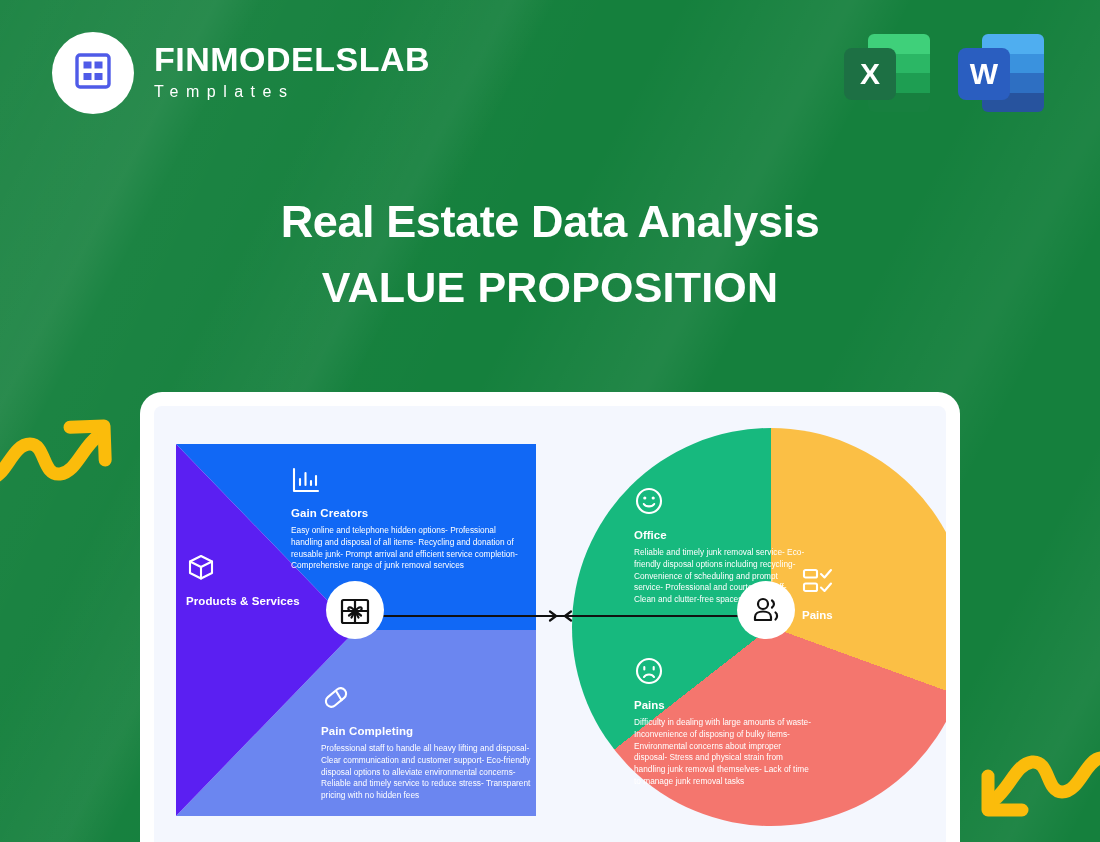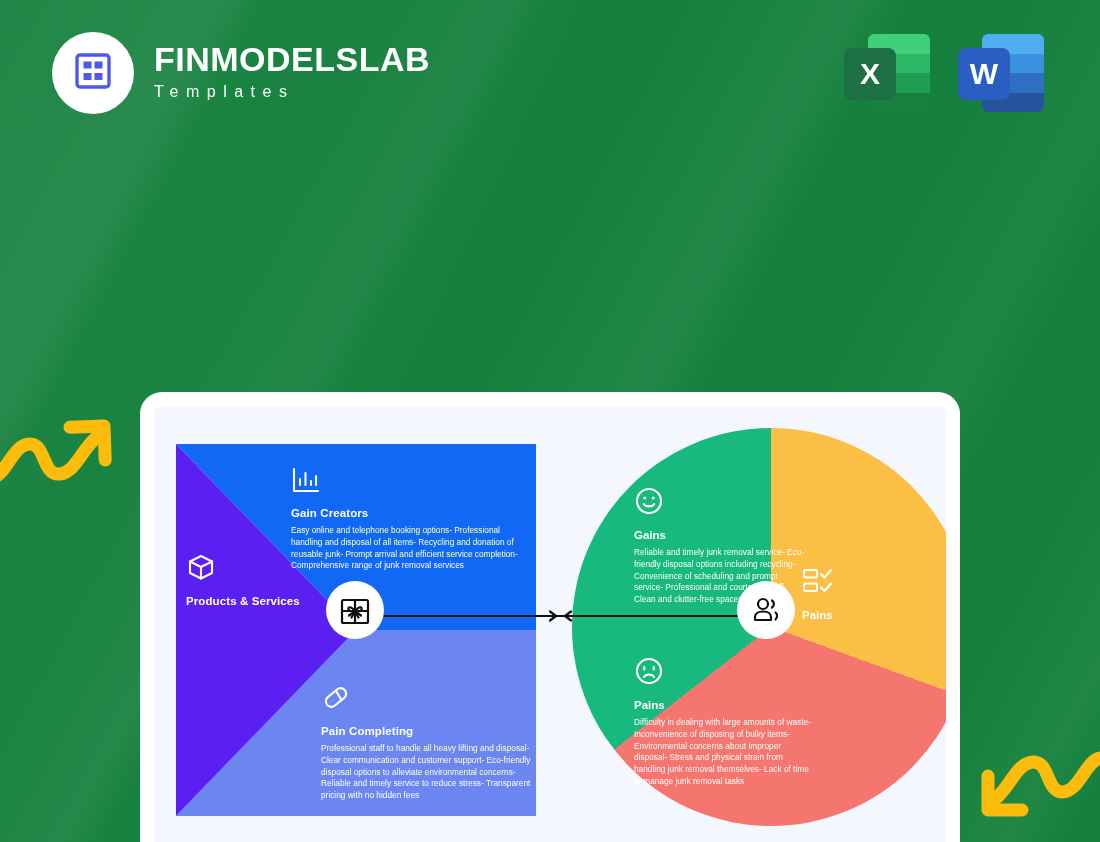--- a/index.html
+++ b/index.html
@@ -197,20 +197,24 @@
       <div class="sheet">
         <span style="background:#4FAEF0"></span>
         <span style="background:#3A92DE"></span>
         <span style="background:#2E6FC2"></span>
         <span style="background:#27539E"></span>
       </div>
       <div class="tile">W</div>
     </div>
   </div>
 
+  <div class="title-wrap">
+    <div class="title-main">Real Estate Data Analysis</div>
+    <div class="title-sub">VALUE PROPOSITION</div>
+  </div>
 
   <div class="arrow-deco arrow-left">
     <svg width="130" height="86" viewBox="0 0 130 86">
       <path d="M4 74 C20 74 26 40 44 40 C60 40 56 72 74 70 C90 68 96 44 112 32" fill="none" stroke="#FBBC0B" stroke-width="13" stroke-linecap="round"></path>
       <path d="M84 22 L118 22 L118 56" fill="none" stroke="#FBBC0B" stroke-width="13" stroke-linecap="round" stroke-linejoin="round" transform="rotate(-2 118 22)"></path>
     </svg>
   </div>
   <div class="arrow-deco arrow-right">
     <svg width="130" height="86" viewBox="0 0 130 86">
       <g transform="translate(130,86) rotate(180)">
@@ -232,21 +236,21 @@
           <div class="seg-icon">
             <svg width="30" height="28" viewBox="0 0 30 28">
               <path class="wm" d="M3 3 V25 H27"></path>
               <path class="wm" d="M9 19 V13"></path>
               <path class="wm" d="M14.5 19 V7"></path>
               <path class="wm" d="M20 19 V15"></path>
               <path class="wm" d="M25 19 V10"></path>
             </svg>
           </div>
           <div class="seg-title">Gain Creators</div>
-          <div class="seg-body">Easy online and telephone booking options- Professional handling and disposal of all items- Recycling and donation of reusable junk- Prompt arrival and efficient service completion- Comprehensive range of junk removal services</div>
+          <div class="seg-body">Easy online and telephone hidden options- Professional handling and disposal of all items- Recycling and donation of reusable junk- Prompt arrival and efficient service completion- Comprehensive range of junk removal services</div>
         </div>
 
         <div class="seg seg-products">
           <div class="seg-icon">
             <svg width="30" height="30" viewBox="0 0 30 30">
               <path class="wm" d="M15 4 L26 9.5 L15 15 L4 9.5 Z"></path>
               <path class="wm" d="M4 9.5 V21 L15 26.5 V15"></path>
               <path class="wm" d="M26 9.5 V21 L15 26.5"></path>
             </svg>
           </div>
@@ -270,21 +274,21 @@
 
         <div class="pie-seg seg-gains">
           <div class="seg-icon">
             <svg width="30" height="30" viewBox="0 0 30 30">
               <circle class="wm" cx="15" cy="15" r="12"></circle>
               <circle cx="10.8" cy="12" r="1.6" fill="#fff"></circle>
               <circle cx="19.2" cy="12" r="1.6" fill="#fff"></circle>
               <path class="wm" d="M9.8 18 C11.8 21.2 18.2 21.2 20.2 18"></path>
             </svg>
           </div>
-          <div class="pie-title">Gains</div>
+          <div class="pie-title">Office</div>
           <div class="pie-body">Reliable and timely junk removal service- Eco-friendly disposal options including recycling- Convenience of scheduling and prompt service- Professional and courteous staff- Clean and clutter-free spaces</div>
         </div>
 
         <div class="pie-seg seg-pains-job">
           <div class="seg-icon">
             <svg width="36" height="30" viewBox="0 0 36 30">
               <rect class="wm" x="2" y="4" width="13" height="7.5" rx="1.6"></rect>
               <path class="wm" d="M19 8 L22.5 11.5 L29 4"></path>
               <rect class="wm" x="2" y="17.5" width="13" height="7.5" rx="1.6"></rect>
               <path class="wm" d="M19 21.5 L22.5 25 L29 17.5"></path>

